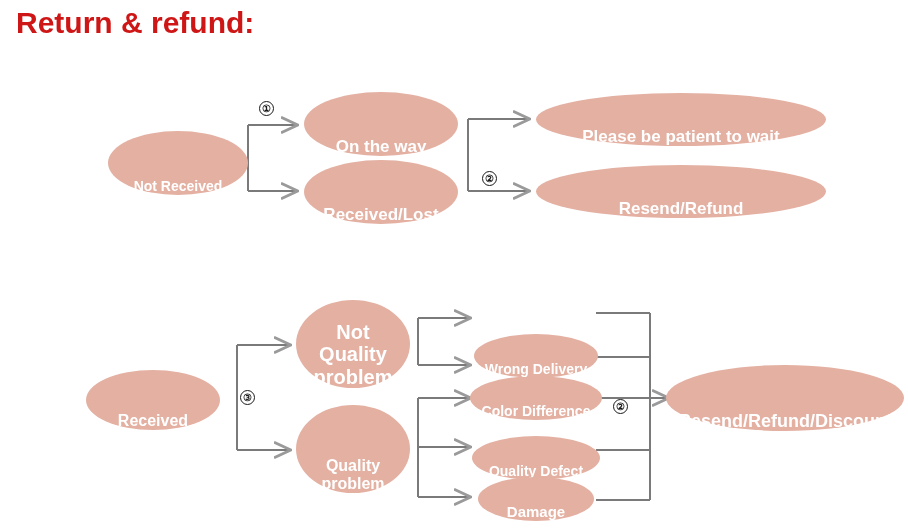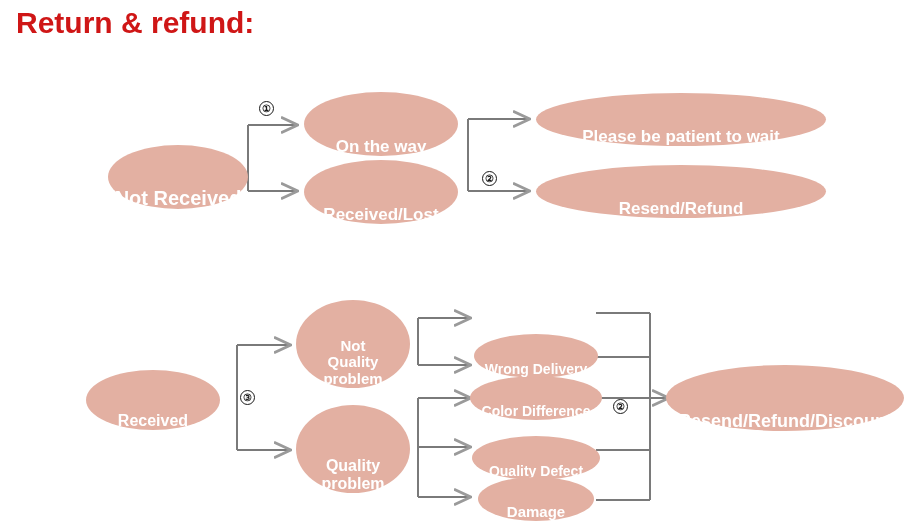--- a/index.html
+++ b/index.html
@@ -106,21 +106,21 @@
       <path d="M650,313 L650,500"></path>
       <path d="M596,313 L650,313"></path>
       <path d="M596,357 L650,357"></path>
       <path d="M596,398 L650,398"></path>
       <path d="M596,450 L650,450"></path>
       <path d="M596,500 L650,500"></path>
       <path d="M650,398 L668,398" marker-end="url(#ah)"></path>
     </g>
   </svg>
 
-  <div class="node" style="left:108px; top:145px; width:140px; height:64px; font-size:20px;">
+  <div class="node" style="left:108px; top:131px; width:140px; height:64px; font-size:14px;">
     <span>Not Received</span>
   </div>
 
   <div class="marker" style="left:259px; top:101px;">
     <span>①</span>
   </div>
 
   <div class="node" style="left:304px; top:92px; width:154px; height:64px; font-size:17px;">
     <span>On the way</span>
   </div>
@@ -142,21 +142,21 @@
   </div>
 
   <div class="node" style="left:86px; top:370px; width:134px; height:60px; font-size:16px;">
     <span>Received</span>
   </div>
 
   <div class="marker" style="left:240px; top:390px;">
     <span>③</span>
   </div>
 
-  <div class="node" style="left:296px; top:300px; width:114px; height:88px; font-size:15px;">
+  <div class="node" style="left:296px; top:300px; width:114px; height:88px; font-size:20px;">
     <span style="white-space:pre-line;">Not
 Quality
 problem</span>
   </div>
 
   <div class="node" style="left:296px; top:405px; width:114px; height:88px; font-size:16px;">
     <span style="white-space:pre-line;">Quality
 problem</span>
   </div>
 

